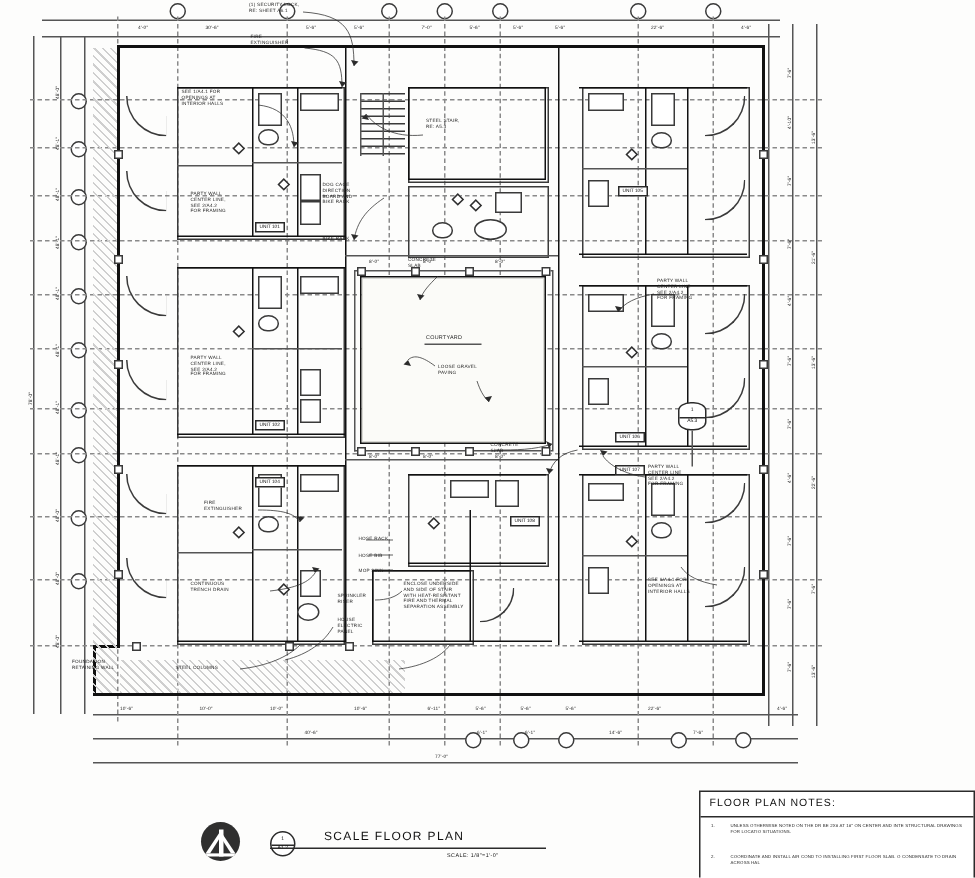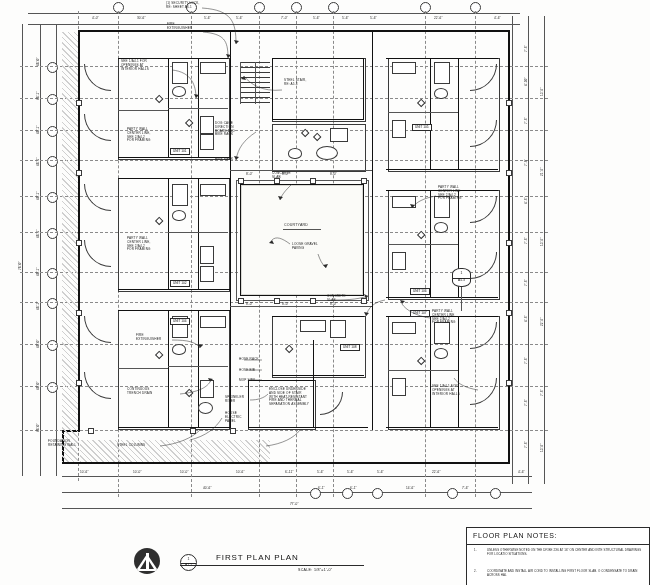--- a/index.html
+++ b/index.html
@@ -561,18 +561,18 @@
       <div class="tri"></div>
       <div class="tri2"></div>
       <div class="w1"></div>
       <div class="w2"></div>
     </div>
     <div class="detbub" style="left:46px;top:9px;">
       <div class="dv"></div>
       <div class="up">1</div>
       <div class="lo">A1.2</div>
     </div>
-    <div id="ttl">FIRST PLAN PLAN</div>
+    <div id="ttl">SCALE FLOOR PLAN</div>
     <div id="ttlrule"></div>
     <div id="scale">SCALE: 1/8"=1'-0"</div>
   </div>
 
 </div>
 
 </body></html>

